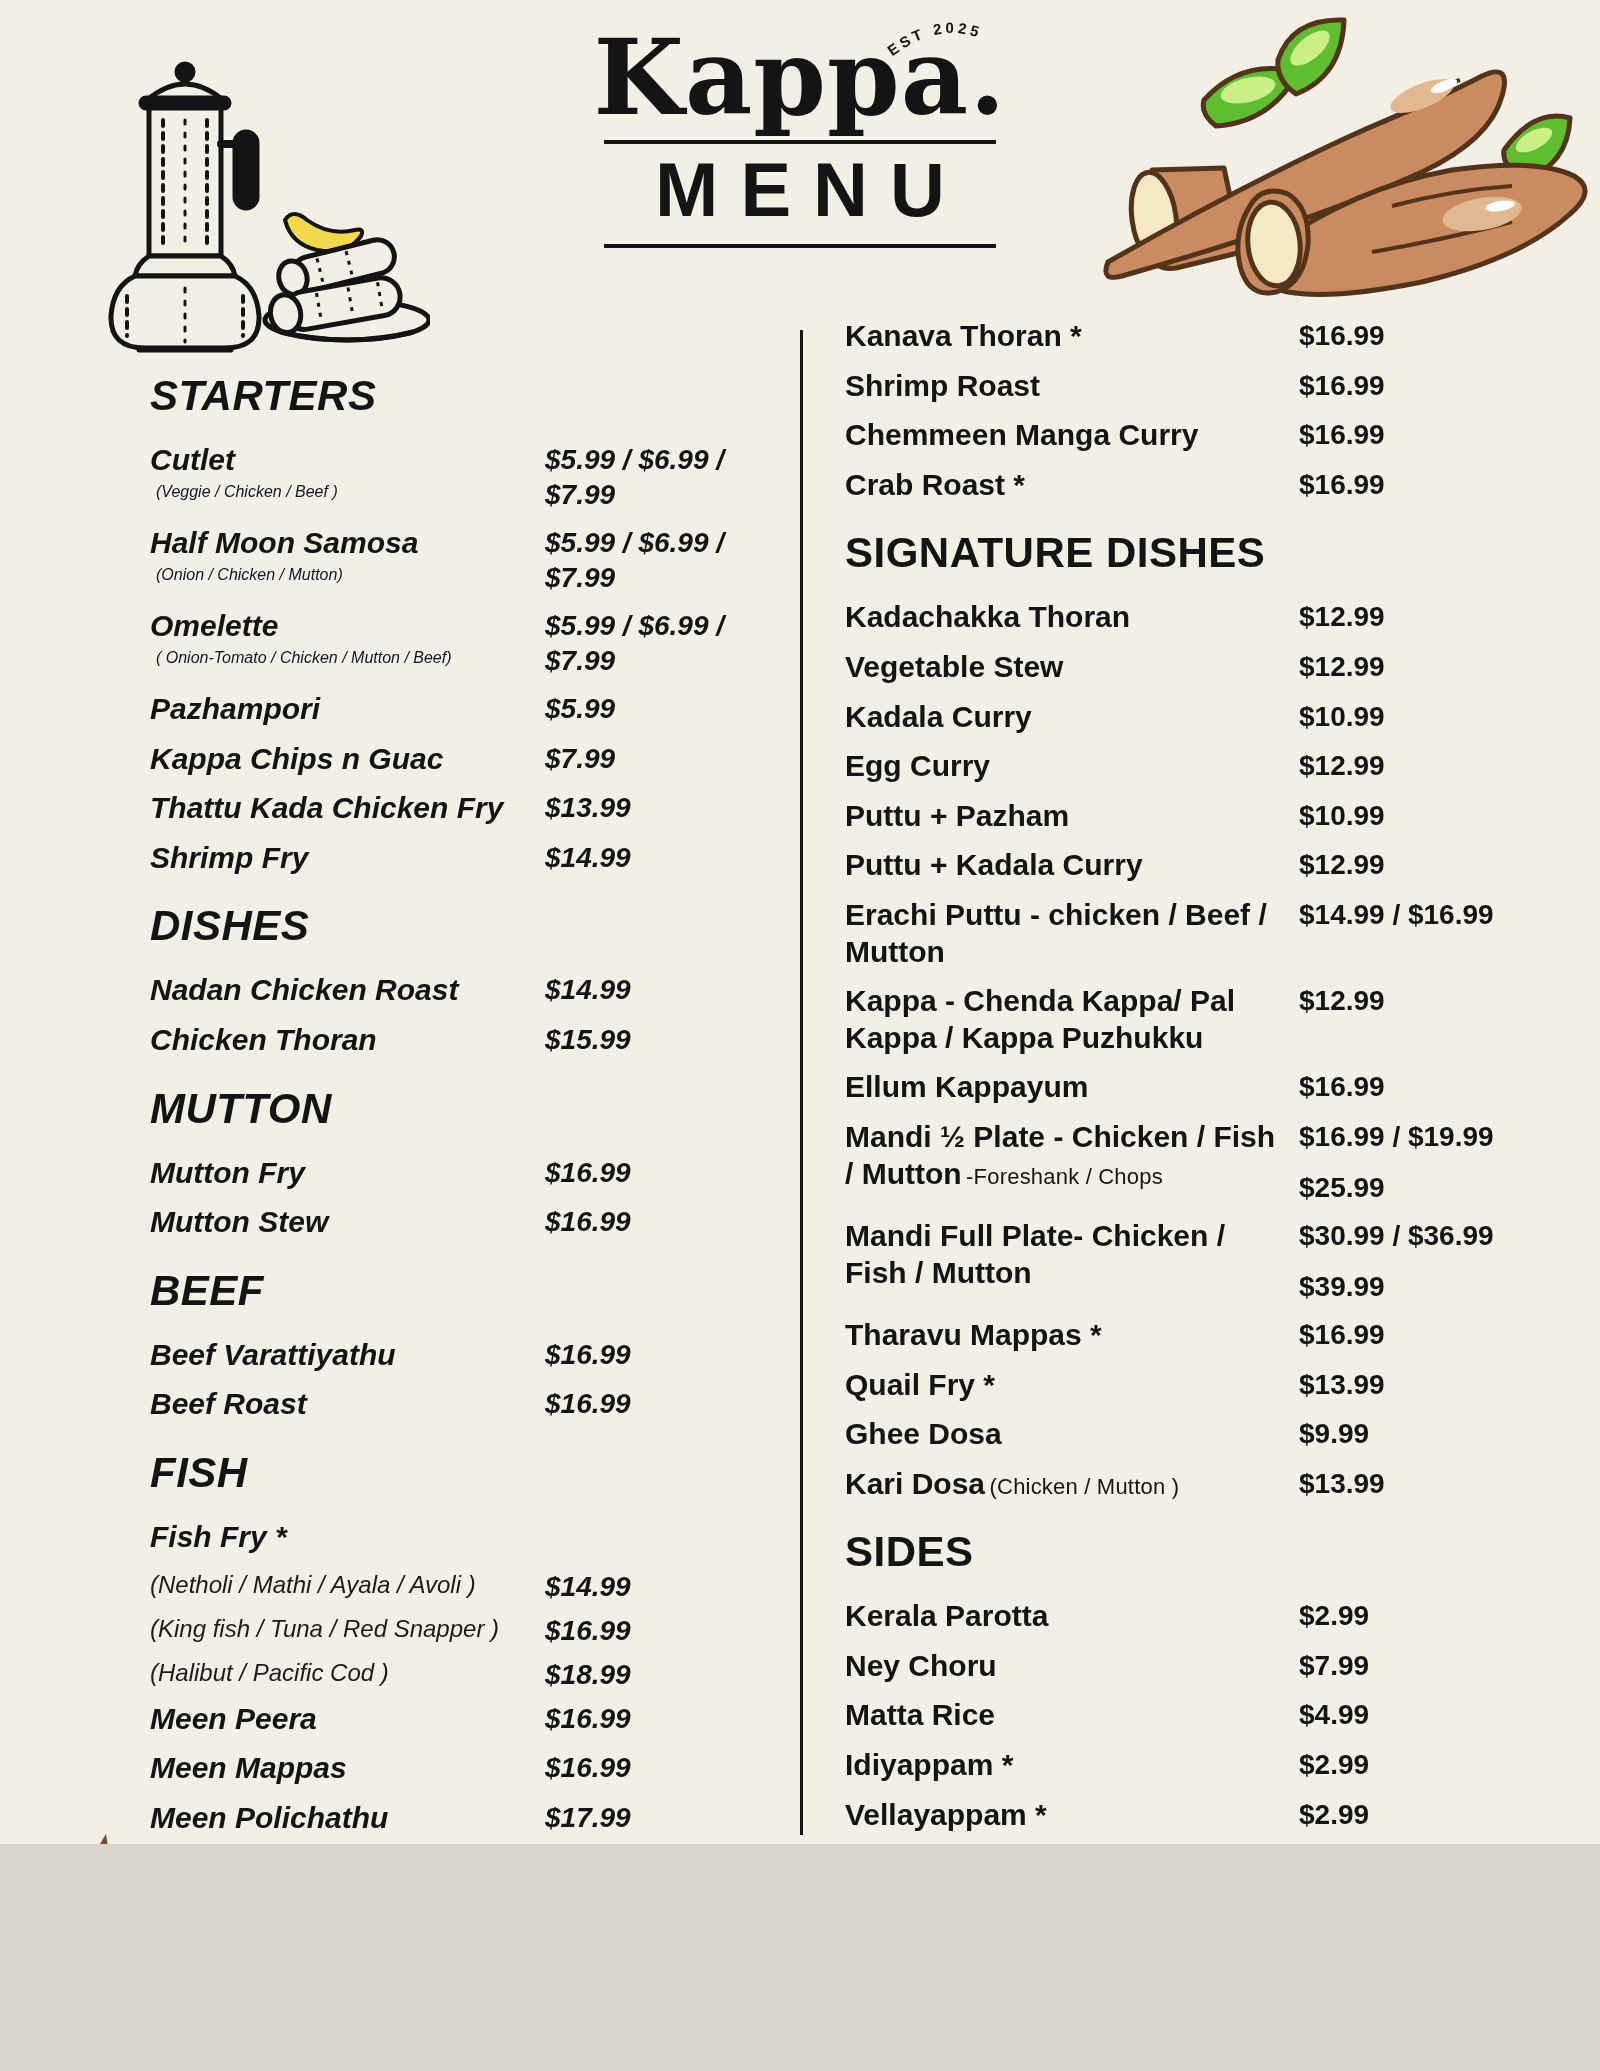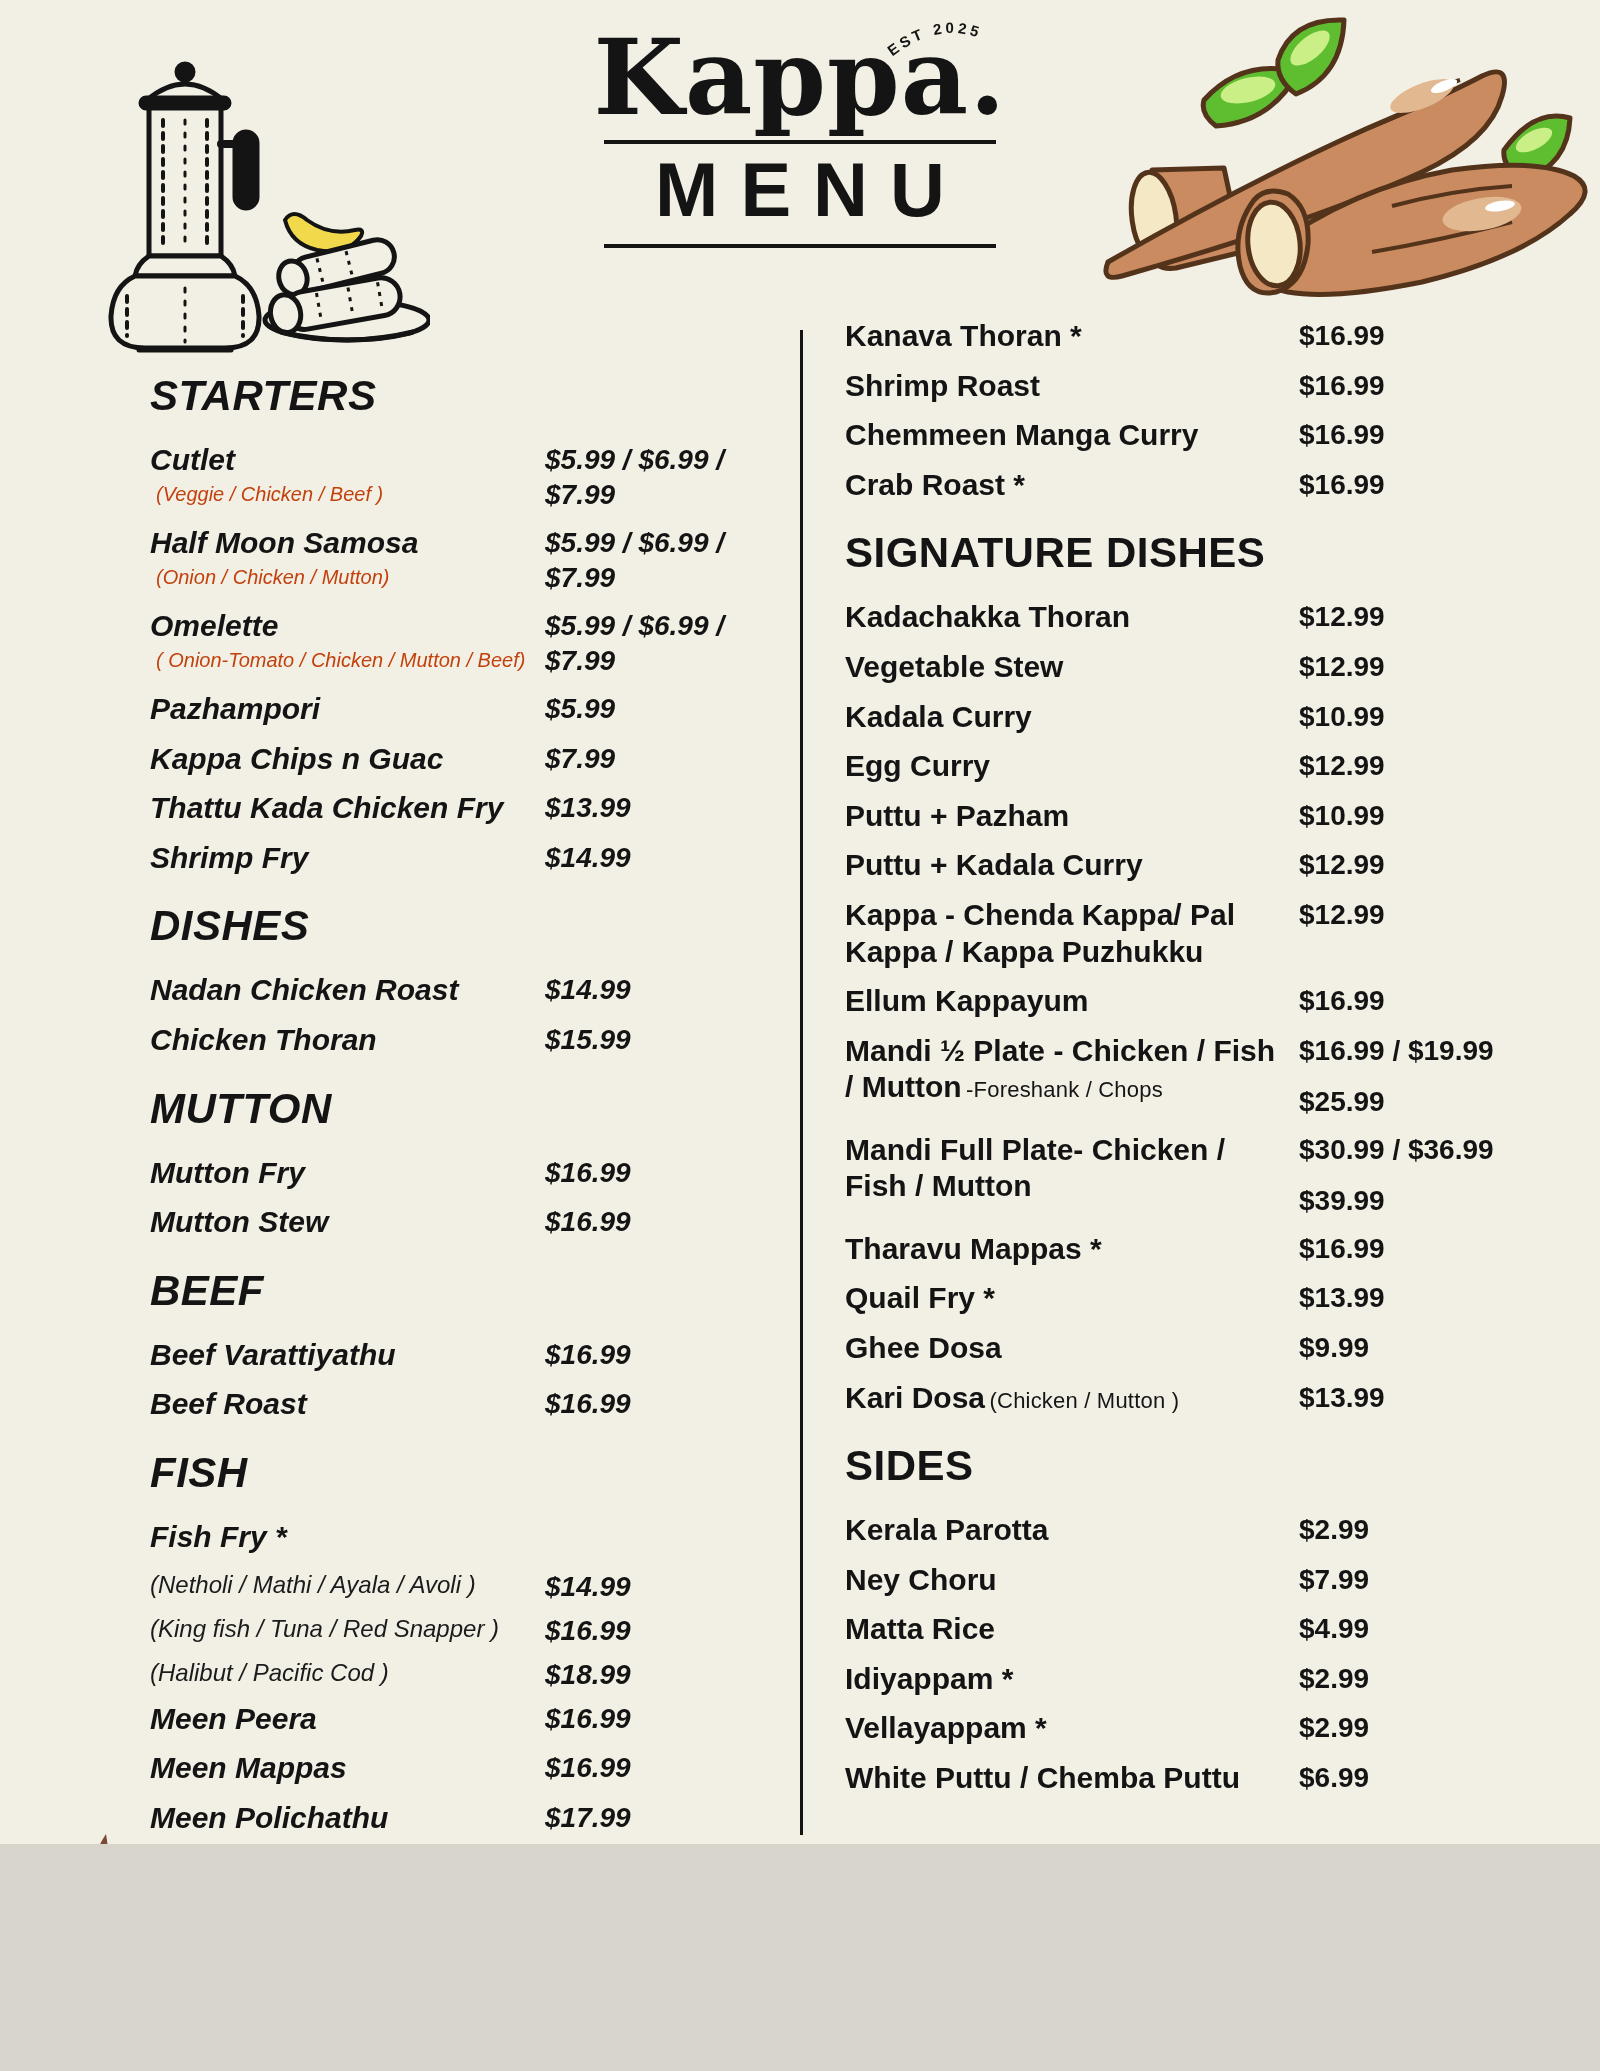--- a/index.html
+++ b/index.html
@@ -29,21 +29,21 @@
   .v-divider{position:absolute;left:800px;top:330px;width:3px;height:1505px;background:#141414;}
   .sec-title{
     font-size:42px;font-weight:bold;letter-spacing:.5px;margin:26px 0 22px 0;color:#141414;
   }
   .menu-section:first-child .sec-title{margin-top:0;}
   .row{display:flex;align-items:flex-start;margin-bottom:13px;}
   .name{flex:1;padding-right:8px;}
   .nm{font-size:30px;font-weight:bold;line-height:1.22;color:#141414;}
   .nm-var{font-size:24px;font-weight:normal;line-height:1.3;color:#1b1b1b;}
   .inote{font-size:22px;font-weight:normal;letter-spacing:.2px;}
-  .note{font-size:20px;font-weight:normal;margin:4px 0 2px 6px;color:#c2410c;}
+  .note{font-size:16px;font-weight:normal;margin:4px 0 2px 6px;color:#0f172a;}
   .price{width:250px;font-size:28px;font-weight:bold;line-height:1.25;color:#141414;}
   .col-right .price{width:238px;}
   .price .p2{margin-top:16px;}
   .row.variant{margin-bottom:9px;}
   
   .footer-rule{position:absolute;left:170px;top:1893px;width:1053px;height:4px;background:#141414;}
   .footer-text{
     position:absolute;left:170px;top:1928px;width:1060px;text-align:center;
     font-size:23px;letter-spacing:2.6px;font-weight:500;color:#141414;word-spacing:3px;
   }
@@ -347,20 +347,26 @@
             <div class="p1">$10.99</div>
           </div>
         </div>
         <div class="row">
           <div class="name"><span class="nm">Puttu + Kadala Curry</span></div>
           <div class="price">
             <div class="p1">$12.99</div>
           </div>
         </div>
         <div class="row">
+          <div class="name"><span class="nm">Erachi Puttu - chicken / Beef / Mutton</span></div>
+          <div class="price">
+            <div class="p1">$14.99 / $16.99</div>
+          </div>
+        </div>
+        <div class="row">
           <div class="name"><span class="nm">Kappa - Chenda Kappa/ Pal Kappa / Kappa Puzhukku</span></div>
           <div class="price">
             <div class="p1">$12.99</div>
           </div>
         </div>
         <div class="row">
           <div class="name"><span class="nm">Ellum Kappayum</span></div>
           <div class="price">
             <div class="p1">$16.99</div>
           </div>

